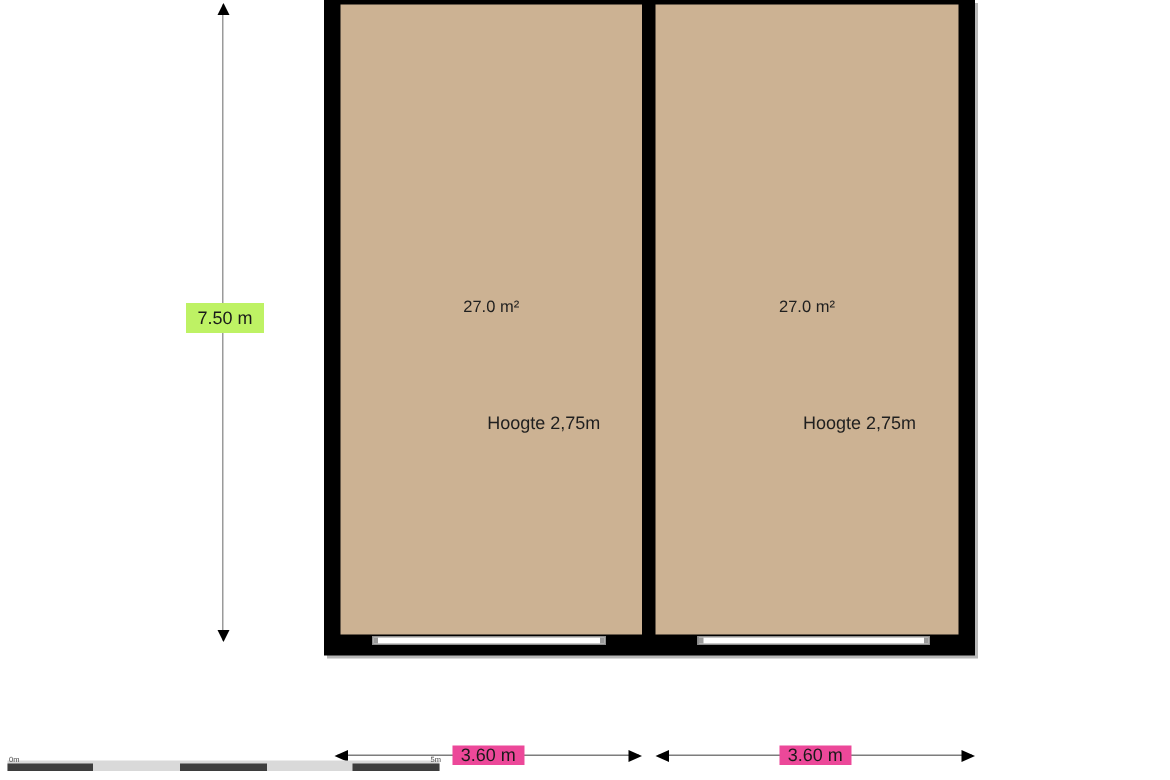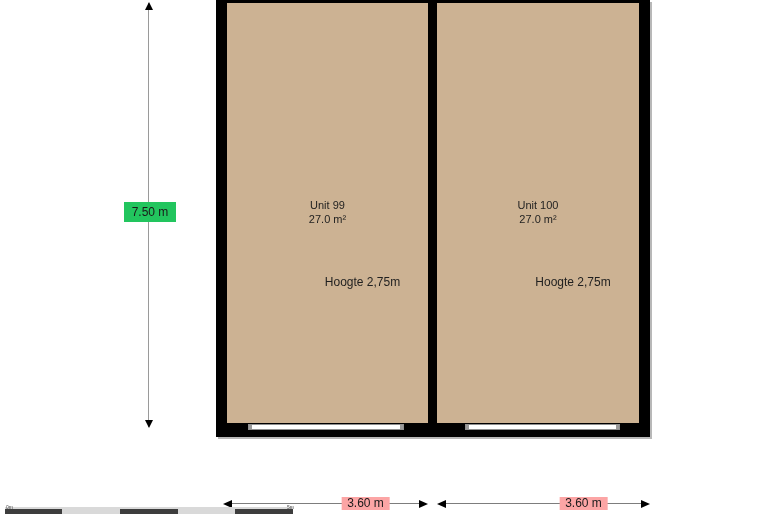--- a/index.html
+++ b/index.html
@@ -36,62 +36,60 @@
   .cap-l{left:0;} .cap-r{right:0;}
 
   
   .dimline-v{
     left:148px;top:3px;width:1px;height:424px;background:#9a9a9a;
   }
   .arrow{position:absolute;width:0;height:0;}
   .arrow-up{left:-3.5px;top:-1px;border-left:4px solid transparent;border-right:4px solid transparent;border-bottom:8px solid #000;}
   .arrow-down{left:-3.5px;bottom:-1px;border-left:4px solid transparent;border-right:4px solid transparent;border-top:8px solid #000;}
   .vdim-label{
-    left:124px;top:202px;width:52px;background:#22c55e;text-align:center;
+    left:124px;top:202px;width:52px;background:#bef264;text-align:center;
     font-size:12px;padding:3px 0;
   }
 
   .hdim{top:497px;height:13px;}
   #hdim-1{left:223px;width:205px;}
   #hdim-2{left:437px;width:213px;}
   .hdim .line{position:absolute;top:6px;left:2px;right:2px;height:1px;background:#7d7d7d;}
   .arrow-left{left:0;top:2.5px;border-top:4px solid transparent;border-bottom:4px solid transparent;border-right:9px solid #000;}
   .arrow-right{right:0;top:2.5px;border-top:4px solid transparent;border-bottom:4px solid transparent;border-left:9px solid #000;}
   .hdim-label{
     position:absolute;left:50%;top:0;transform:translateX(-50%);
-    background:#fca5a5;padding:0 6px;font-size:12px;line-height:13px;margin-left:40px;
+    background:#ec4899;padding:0 6px;font-size:12px;line-height:13px;
   }
 
   
   #scalebar{left:5px;top:507px;width:288px;height:7px;background:#d9d9d9;}
   .scale-seg{position:absolute;bottom:0;height:5px;background:#3d3d3d;}
   .seg-0{left:0;width:57px;} .seg-2{left:115px;width:58px;} .seg-4{left:230px;width:58px;}
   .scale-label{
     position:absolute;top:-6px;font-size:10px;line-height:8px;color:#4a4a4a;
     transform:scale(0.5);transform-origin:left bottom;
   }
   .scale-label.right{left:282px;}
   .scale-label.left{left:1px;}
 </style>
 </head>
 <body>
 
 <div class="abs" id="building">
 
   <div class="unit-floor" id="floor-99">
     <div class="room-label room-name-block">
-      <div>Unit 99</div>
       <div>27.0 m²</div>
     </div>
     <div class="room-label hoogte">Hoogte 2,75m</div>
   </div>
 
   <div class="unit-floor" id="floor-100">
     <div class="room-label room-name-block">
-      <div>Unit 100</div>
       <div>27.0 m²</div>
     </div>
     <div class="room-label hoogte">Hoogte 2,75m</div>
   </div>
 
   <div class="door" id="door-99">
     <span class="door-cap cap-l"></span>
     <span class="door-cap cap-r"></span>
   </div>
   <div class="door" id="door-100">

